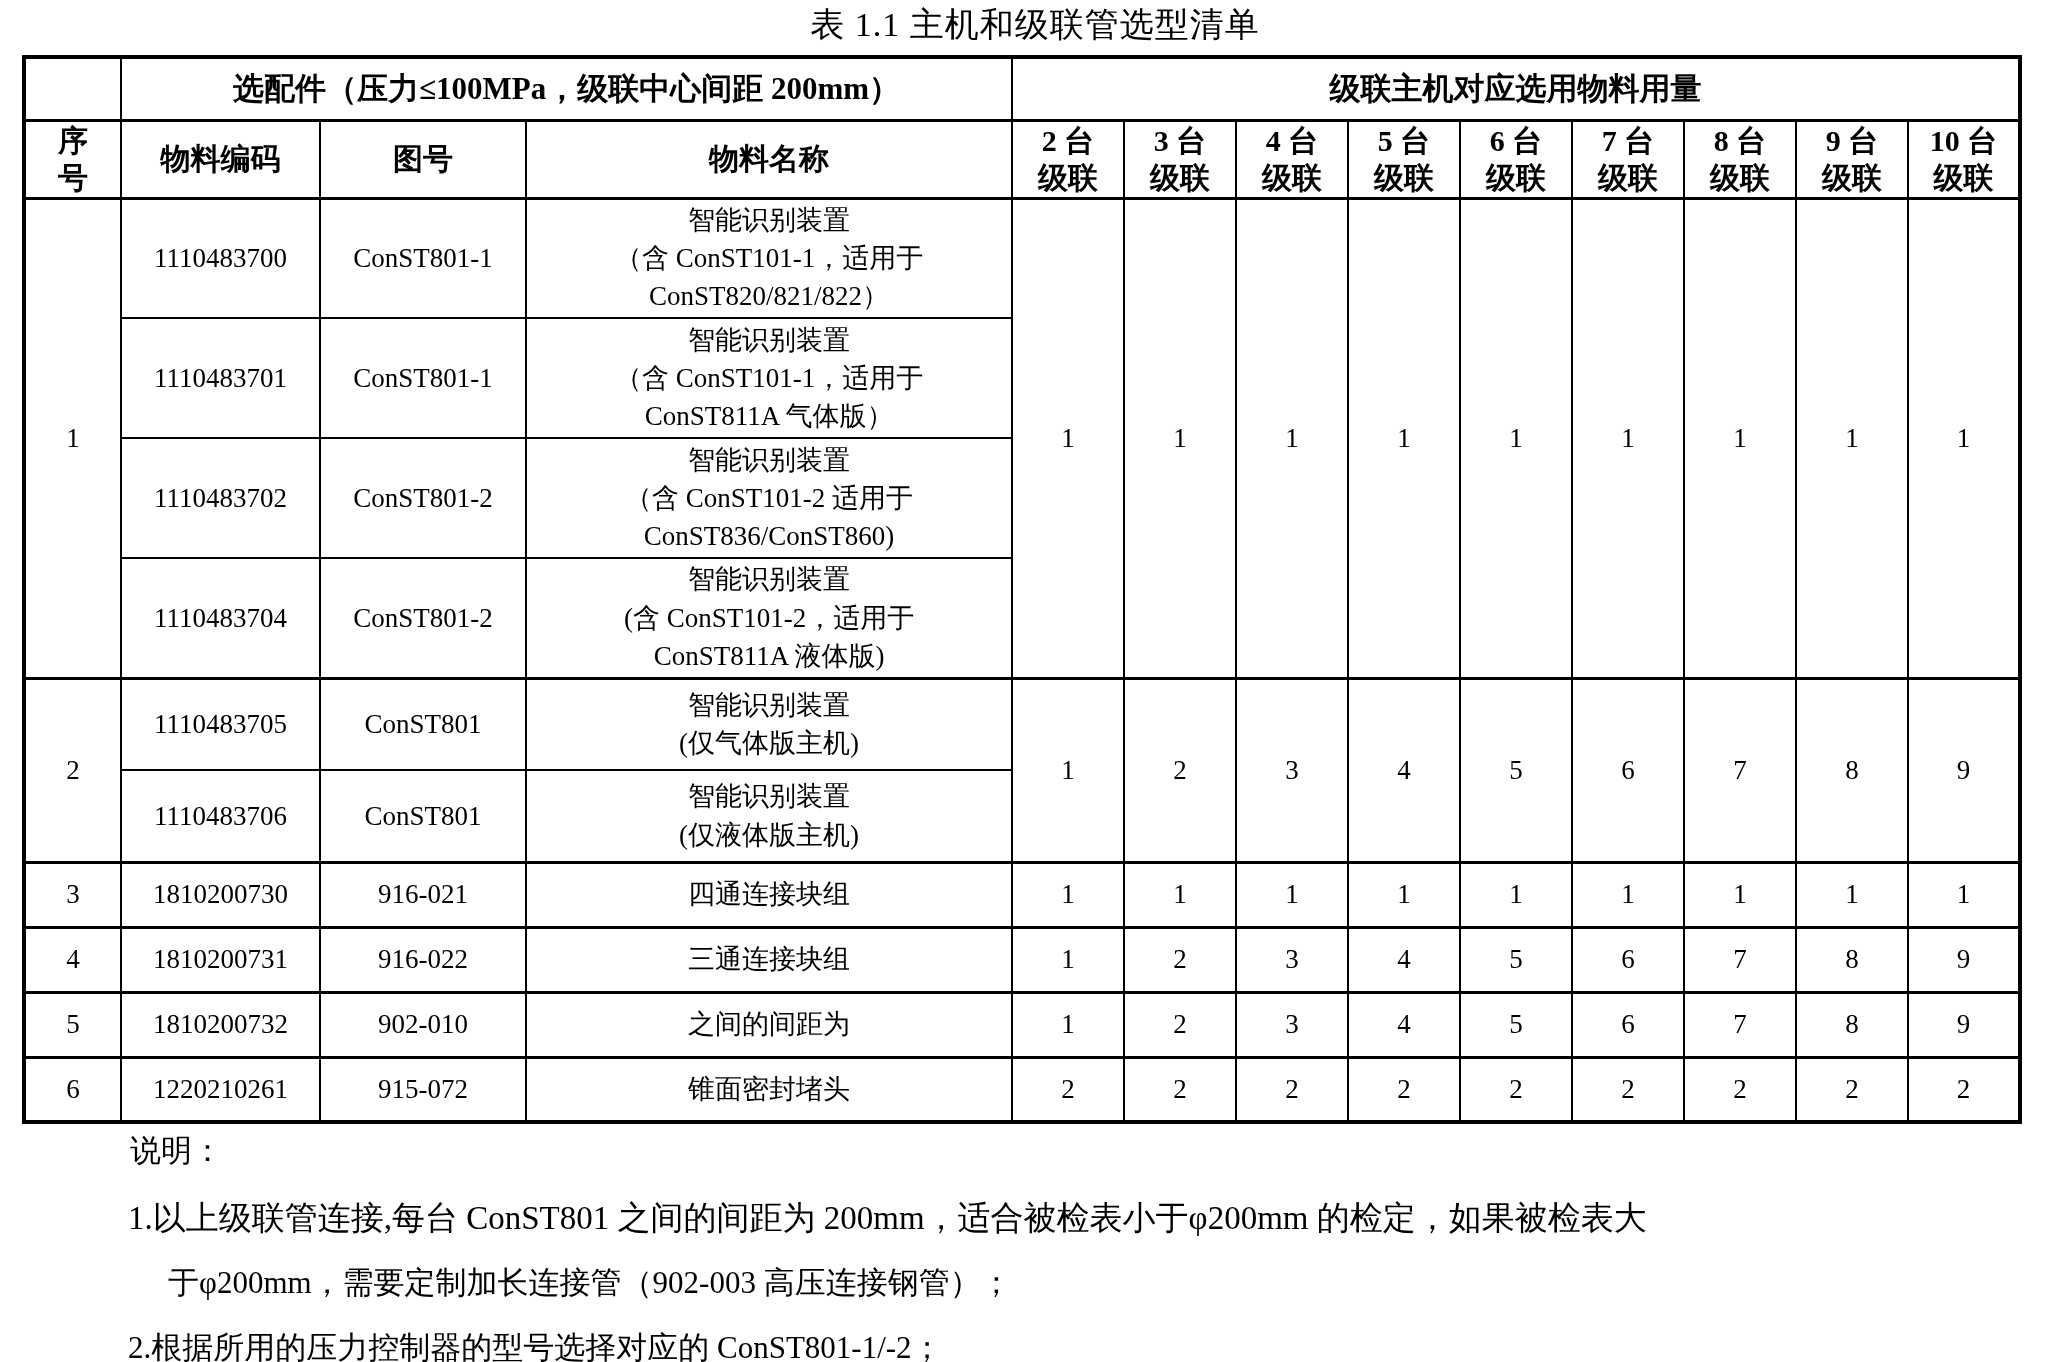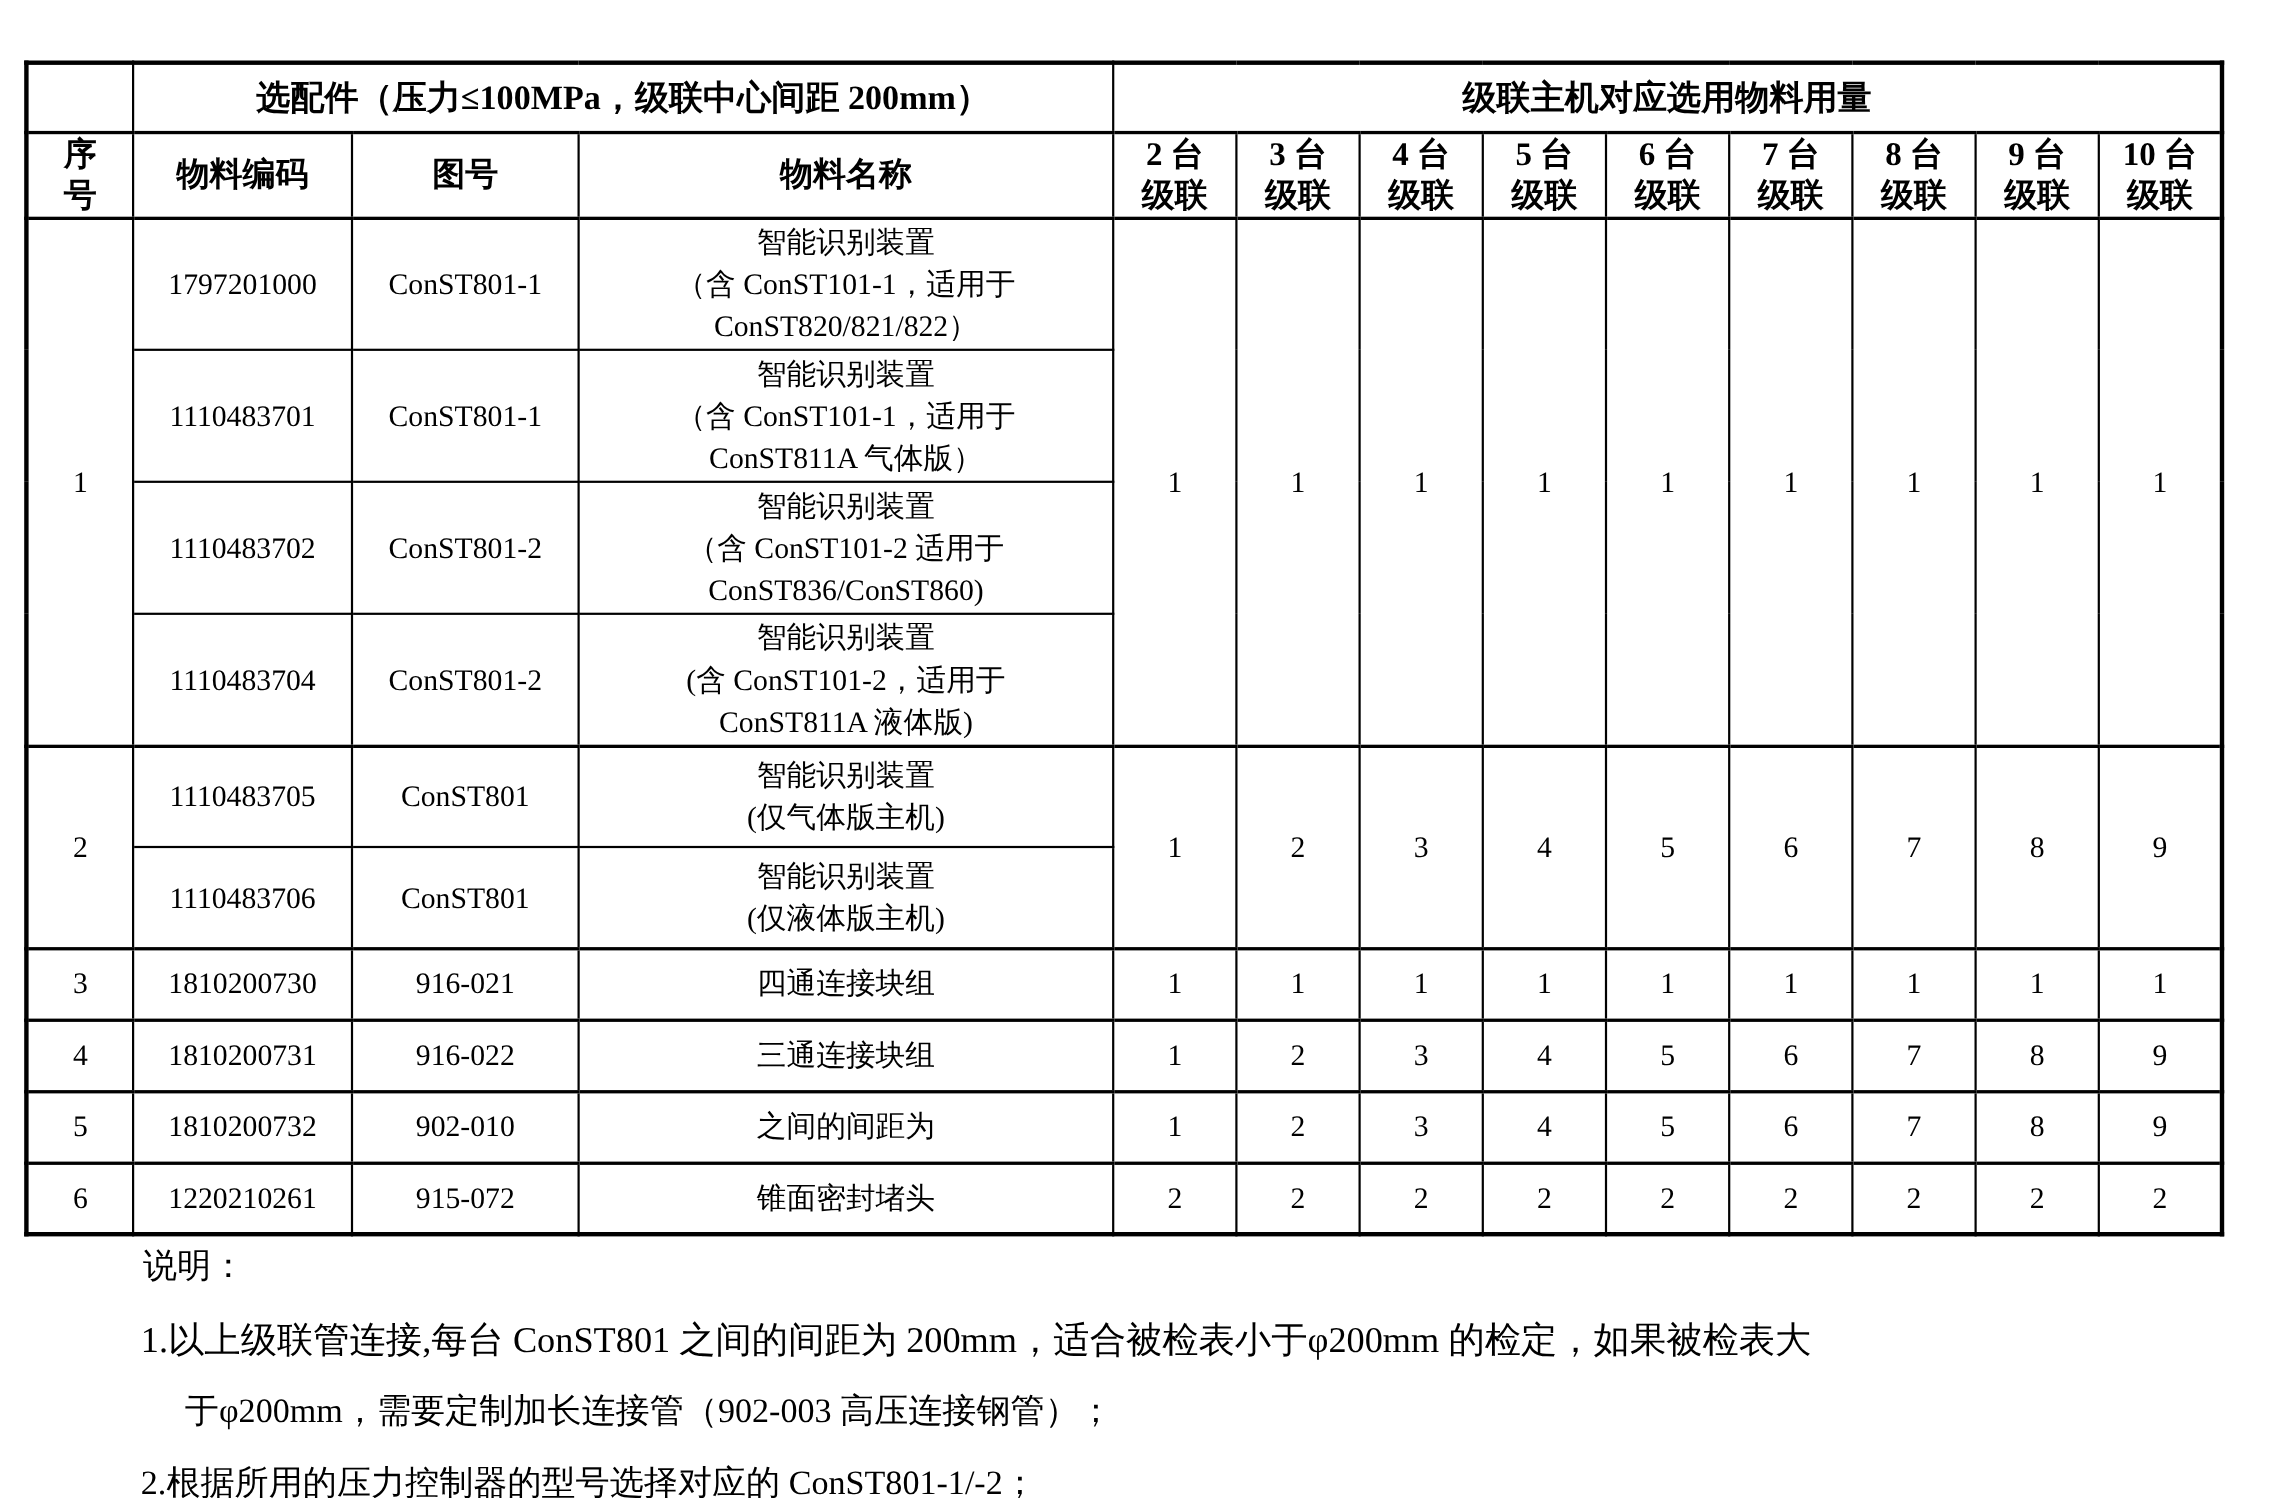--- a/index.html
+++ b/index.html
@@ -65,20 +65,21 @@
   .note3{
     position:absolute;left:128px;top:1327px;
     font-size:31px;white-space:nowrap;
   }
 </style>
 </head>
 <body>
 
 <div class="page">
 
+  <div class="title">表 1.1 主机和级联管选型清单</div>
 
   <table class="tbl">
     <colgroup>
       <col style="width:97px">
       <col style="width:199px">
       <col style="width:206px">
       <col style="width:486px">
       <col style="width:112px">
         <col style="width:112px">
         <col style="width:112px">
@@ -118,21 +119,21 @@
       <th>8 台
 级联</th>
       <th>9 台
 级联</th>
       <th>10 台
 级联</th>
     </tr>
 
     <tr class="rg1 major">
       <td rowspan="4">1</td>
-      <td>1797201000</td>
+      <td>1110483700</td>
       <td>ConST801-1</td>
       <td>智能识别装置
 （含 ConST101-1，适用于
 ConST820/821/822）</td>
       <td rowspan="4" class="qty">1</td>
       <td rowspan="4" class="qty">1</td>
       <td rowspan="4" class="qty">1</td>
       <td rowspan="4" class="qty">1</td>
       <td rowspan="4" class="qty">1</td>
       <td rowspan="4" class="qty">1</td>

